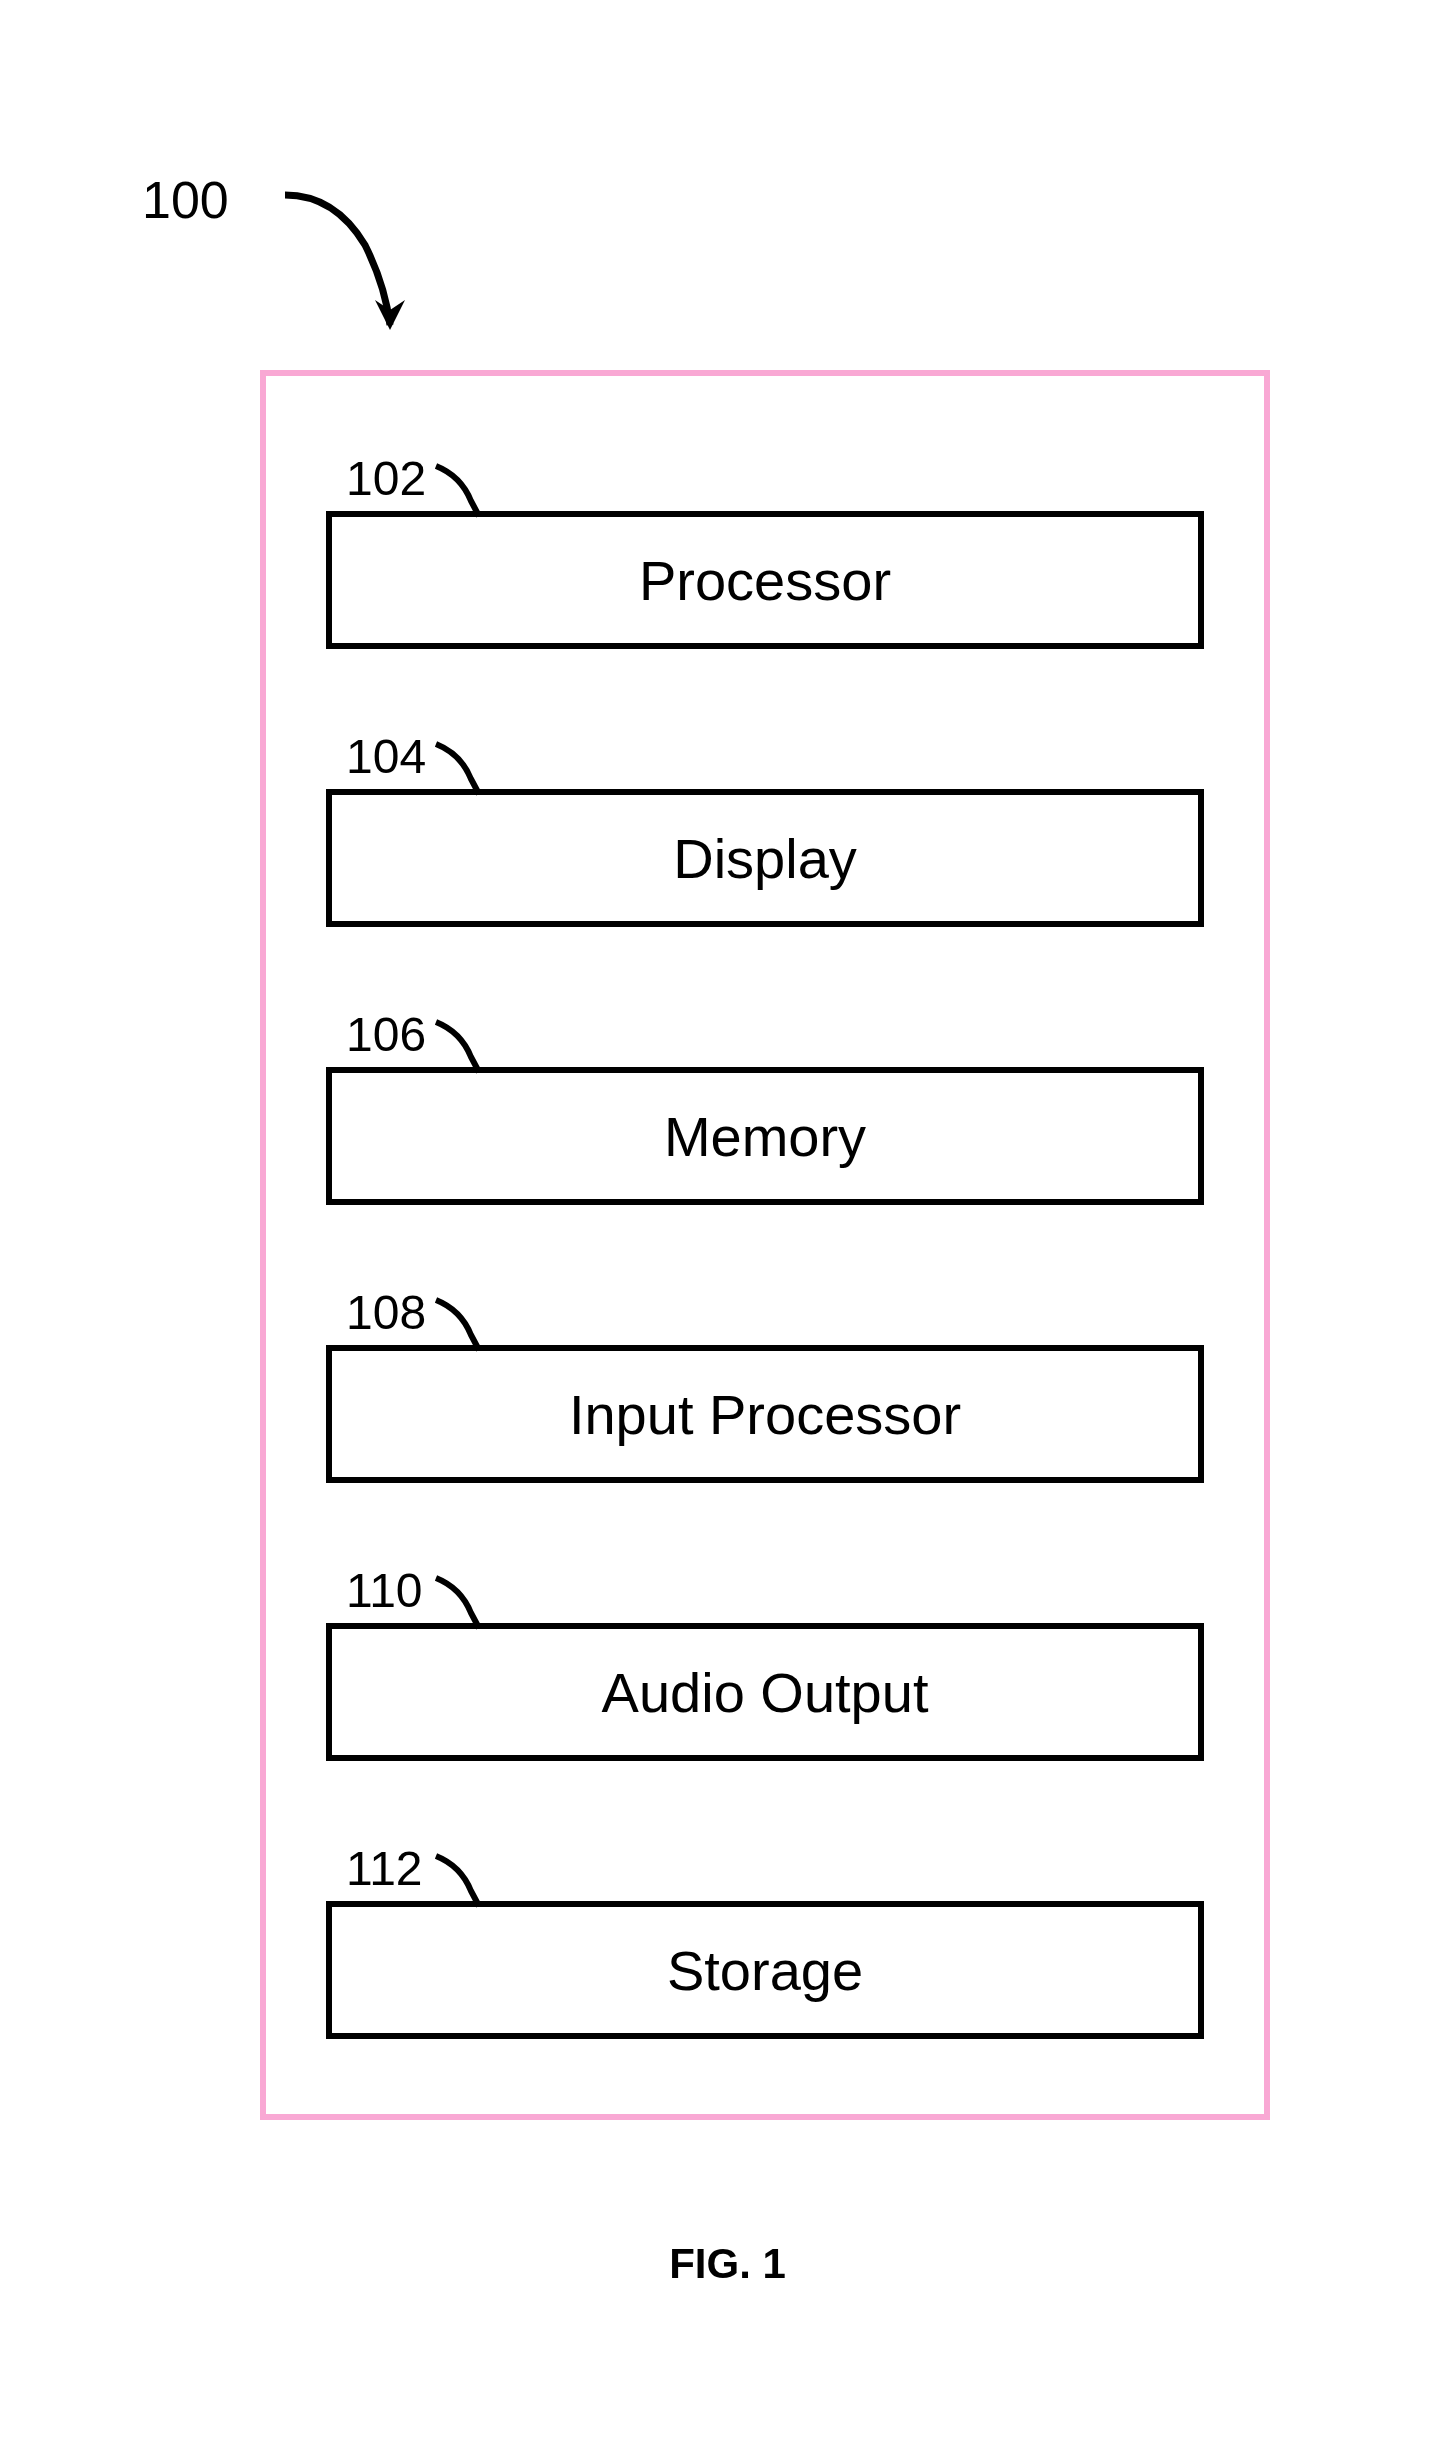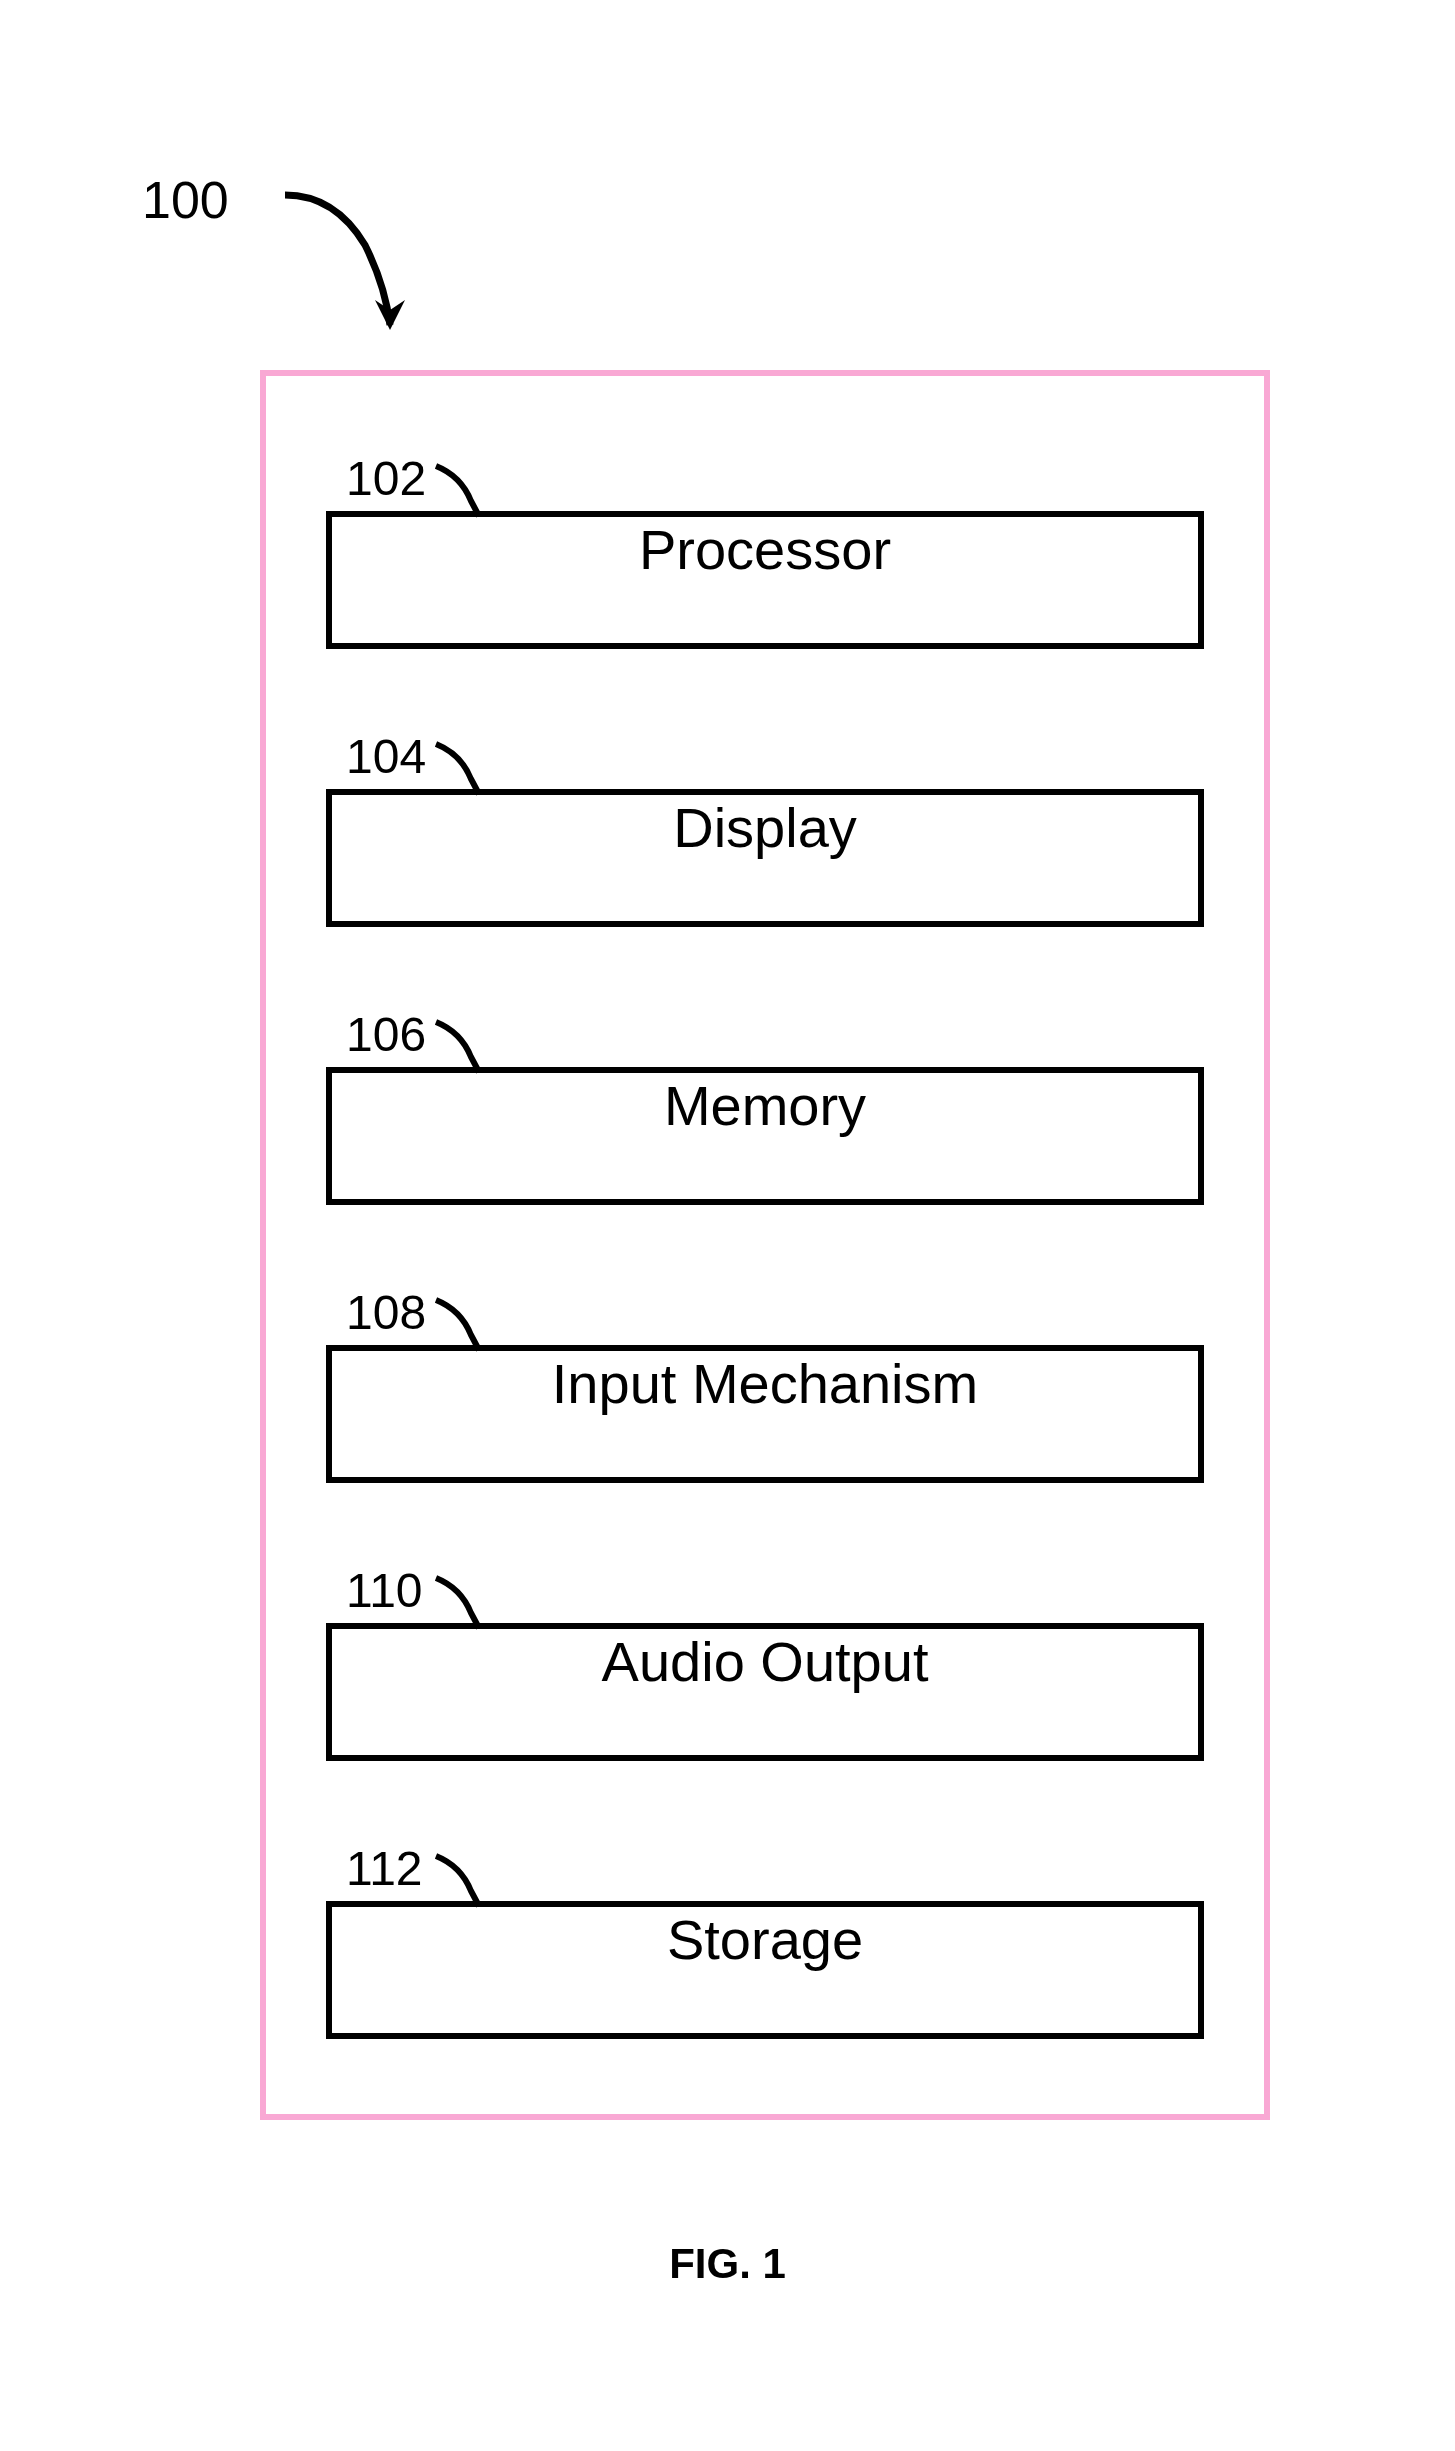--- a/index.html
+++ b/index.html
@@ -48,20 +48,21 @@
     .block-label {
       font-size: 48px;
       margin-left: 20px;
       margin-bottom: 5px;
     }
     
     .block-box {
       border: 6px solid black;
       height: 138px;
       display: flex;
+      align-items: center;
       justify-content: center;
       font-size: 56px;
       background: white;
     }
     
     .leader-line {
       position: absolute;
       top: 10px;
       left: 105px;
     }
@@ -117,21 +118,21 @@
       <span>Memory</span>
     </div>
   </div>
 
   <div class="block-group">
     <div class="block-label">108</div>
     <svg class="leader-line" width="70" height="58" viewBox="0 0 70 58">
       <path d="M 5 5 Q 30 15 40 40 L 48 55" stroke="black" stroke-width="6" fill="none"></path>
     </svg>
     <div class="block-box">
-      <span>Input Mechanism</span>
+      <span>Input Processor</span>
     </div>
   </div>
 
   <div class="block-group">
     <div class="block-label">110</div>
     <svg class="leader-line" width="70" height="58" viewBox="0 0 70 58">
       <path d="M 5 5 Q 30 15 40 40 L 48 55" stroke="black" stroke-width="6" fill="none"></path>
     </svg>
     <div class="block-box">
       <span>Audio Output</span>

